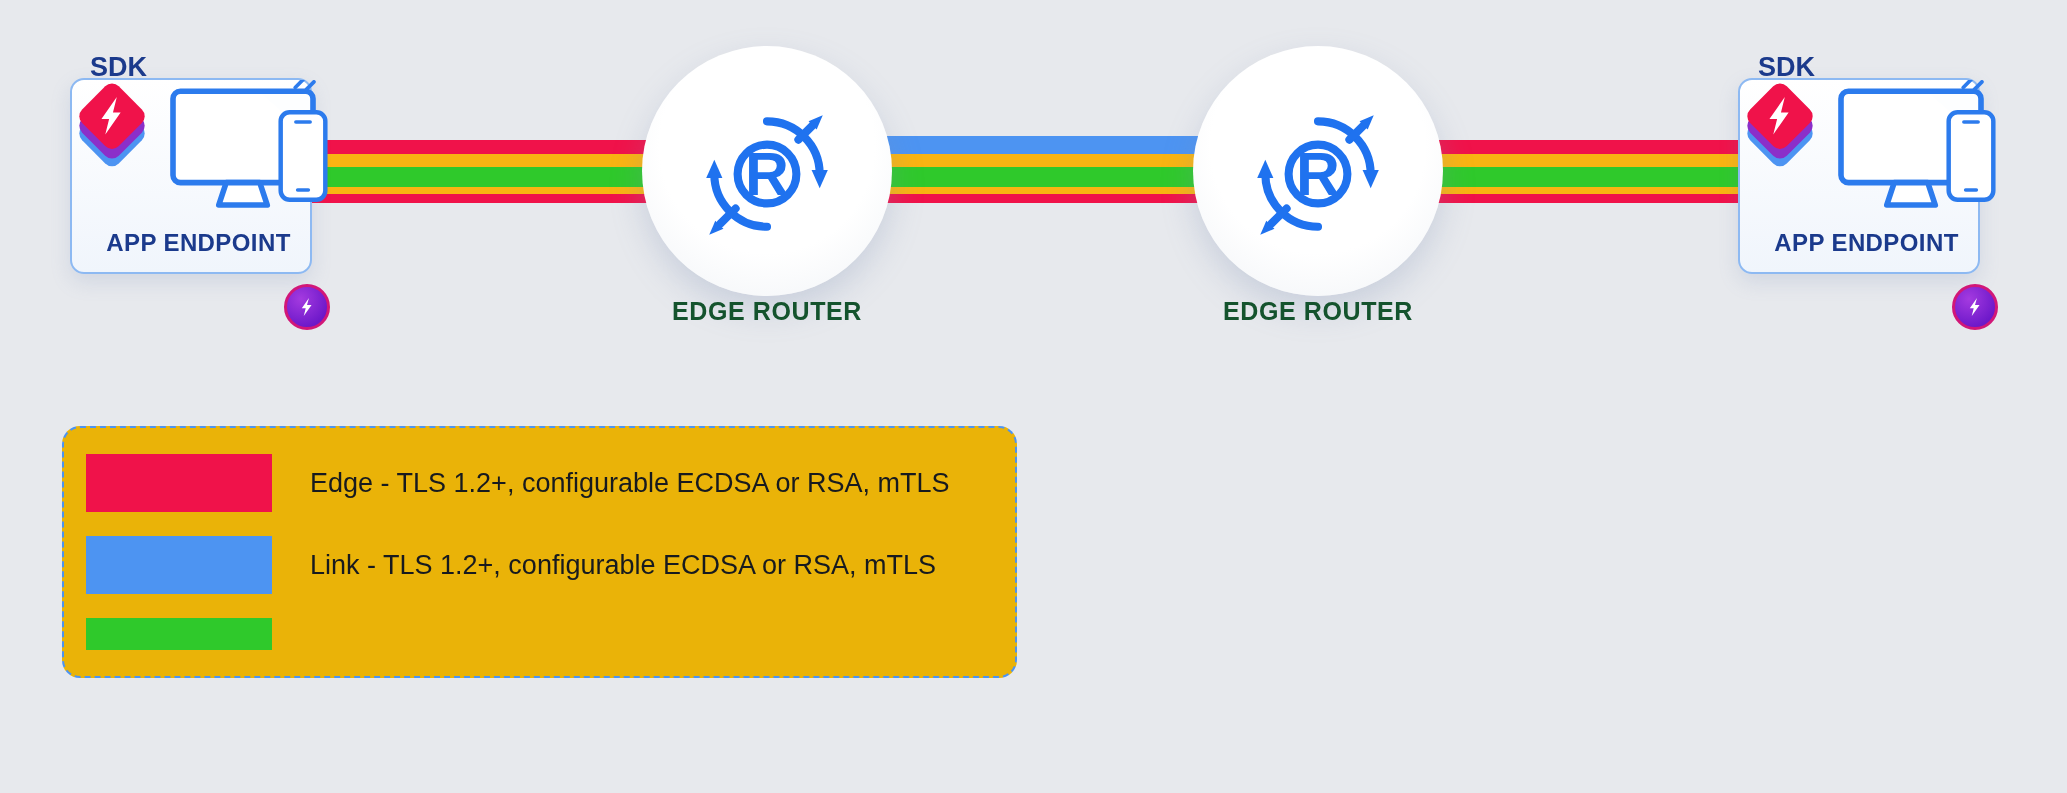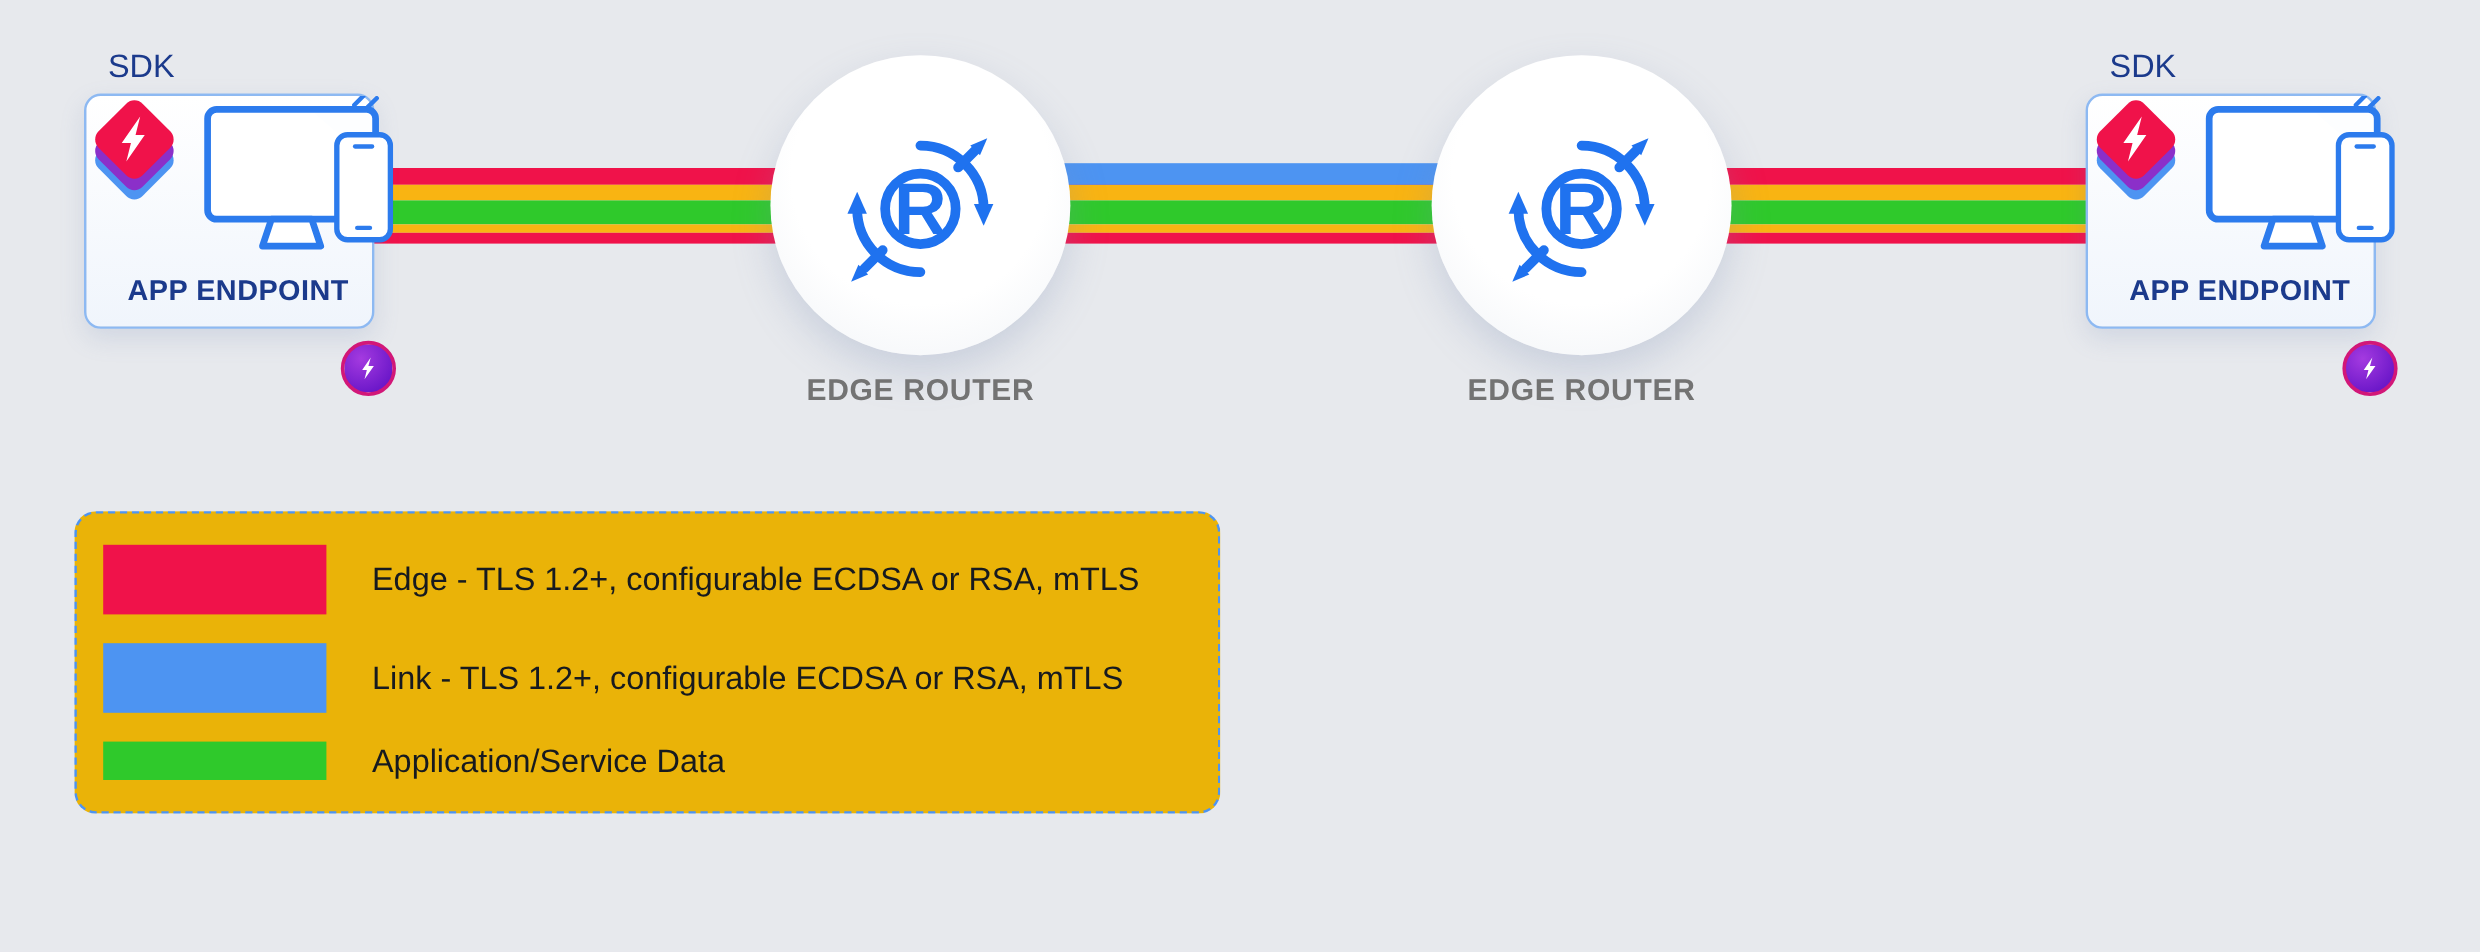--- a/index.html
+++ b/index.html
@@ -20,22 +20,22 @@
   .band-data         { left: 285px; top: 167px; width: 1500px; height: 20px; }
   .band-service-bot  { left: 285px; top: 187px; width: 1500px; height: 7px;  }
   .band-edge-bot     { left: 285px; top: 194px; width: 1500px; height: 9px;  }
   .band-link-top     { left: 760px; top: 136px; width: 565px;  height: 18px; }
 
   
   .endpoint { position: absolute; width: 260px; height: 255px; z-index: 3; }
   .endpoint-left  { left: 70px;   top: 40px; }
   .endpoint-right { left: 1738px; top: 40px; }
   .sdk-label {
-    position: absolute; left: 20px; top: 0;
-    font-size: 27px; font-weight: 400; color: #1b3a8c;
+    position: absolute; left: 20px; top: 12px;
+    font-size: 27px; font-weight: 700; color: #1b3a8c;
   }
   .endpoint-box {
     position: absolute; left: 0; top: 38px; width: 238px; height: 192px;
     border: 2px solid #8db9f2; border-radius: 14px;
     background: linear-gradient(180deg, #ffffff 0%, #f0f5fc 100%);
     box-shadow: 0 8px 20px rgba(110, 135, 175, 0.18);
   }
   .endpoint-label {
     position: absolute; left: 0; right: 0; bottom: 15px;
     text-align: center; font-size: 24px; font-weight: 600;
@@ -58,22 +58,22 @@
   .router-1 { left: 642px;  top: 46px; }
   .router-2 { left: 1193px; top: 46px; }
   .router-circle {
     width: 250px; height: 250px; border-radius: 50%;
     background: radial-gradient(circle at 50% 40%, #ffffff 55%, #eff2f6 100%);
     box-shadow: 0 14px 32px rgba(125, 145, 180, 0.28);
     display: flex; align-items: center; justify-content: center;
   }
   .router-icon { width: 152px; height: 152px; }
   .router-label {
-    margin-top: 15px; font-size: 25px; font-weight: 600;
-    letter-spacing: 0.6px; color: #737373;
+    margin-top: 1px; font-size: 25px; font-weight: 600;
+    letter-spacing: 0.6px; color: #14532d;
   }
 
   
   .legend {
     position: absolute; left: 62px; top: 426px; width: 955px;
     box-sizing: border-box;
     border: 2px dashed #4d94f2; border-radius: 18px;
     background: #eab308;
     padding: 26px 30px 26px 22px;
     display: flex; flex-direction: column; gap: 24px;
@@ -224,17 +224,16 @@
     <div class="legend-row">
       <div class="swatch swatch-edge" style="background-color: rgb(240, 18, 74);"></div>
       <div class="legend-label">Edge - TLS 1.2+, configurable ECDSA or RSA, mTLS</div>
     </div>
     <div class="legend-row">
       <div class="swatch swatch-link" style="background-color: rgb(77, 148, 242);"></div>
       <div class="legend-label">Link - TLS 1.2+, configurable ECDSA or RSA, mTLS</div>
     </div>
     <div class="legend-row">
       <div class="swatch swatch-data" style="background-color: rgb(47, 201, 43);"></div>
-      <div class="legend-label">Application/Service Data</div>
     </div>
   </div>
 
 </div>
 
 </body></html>

